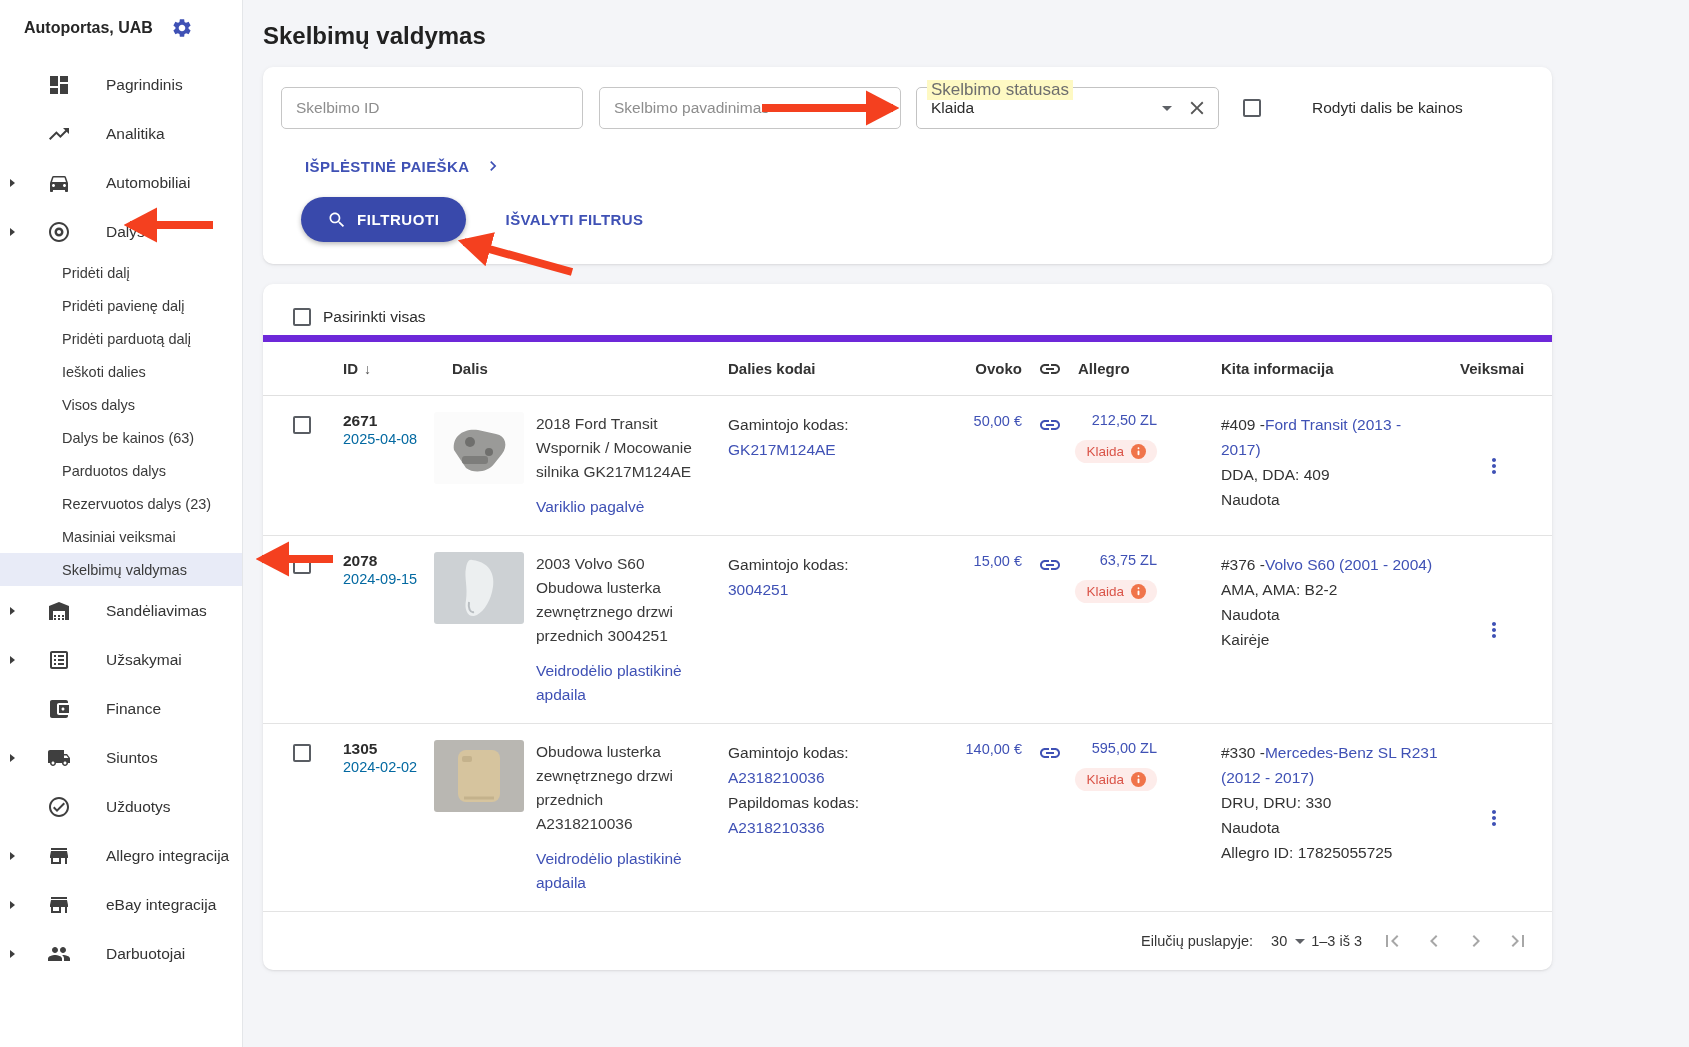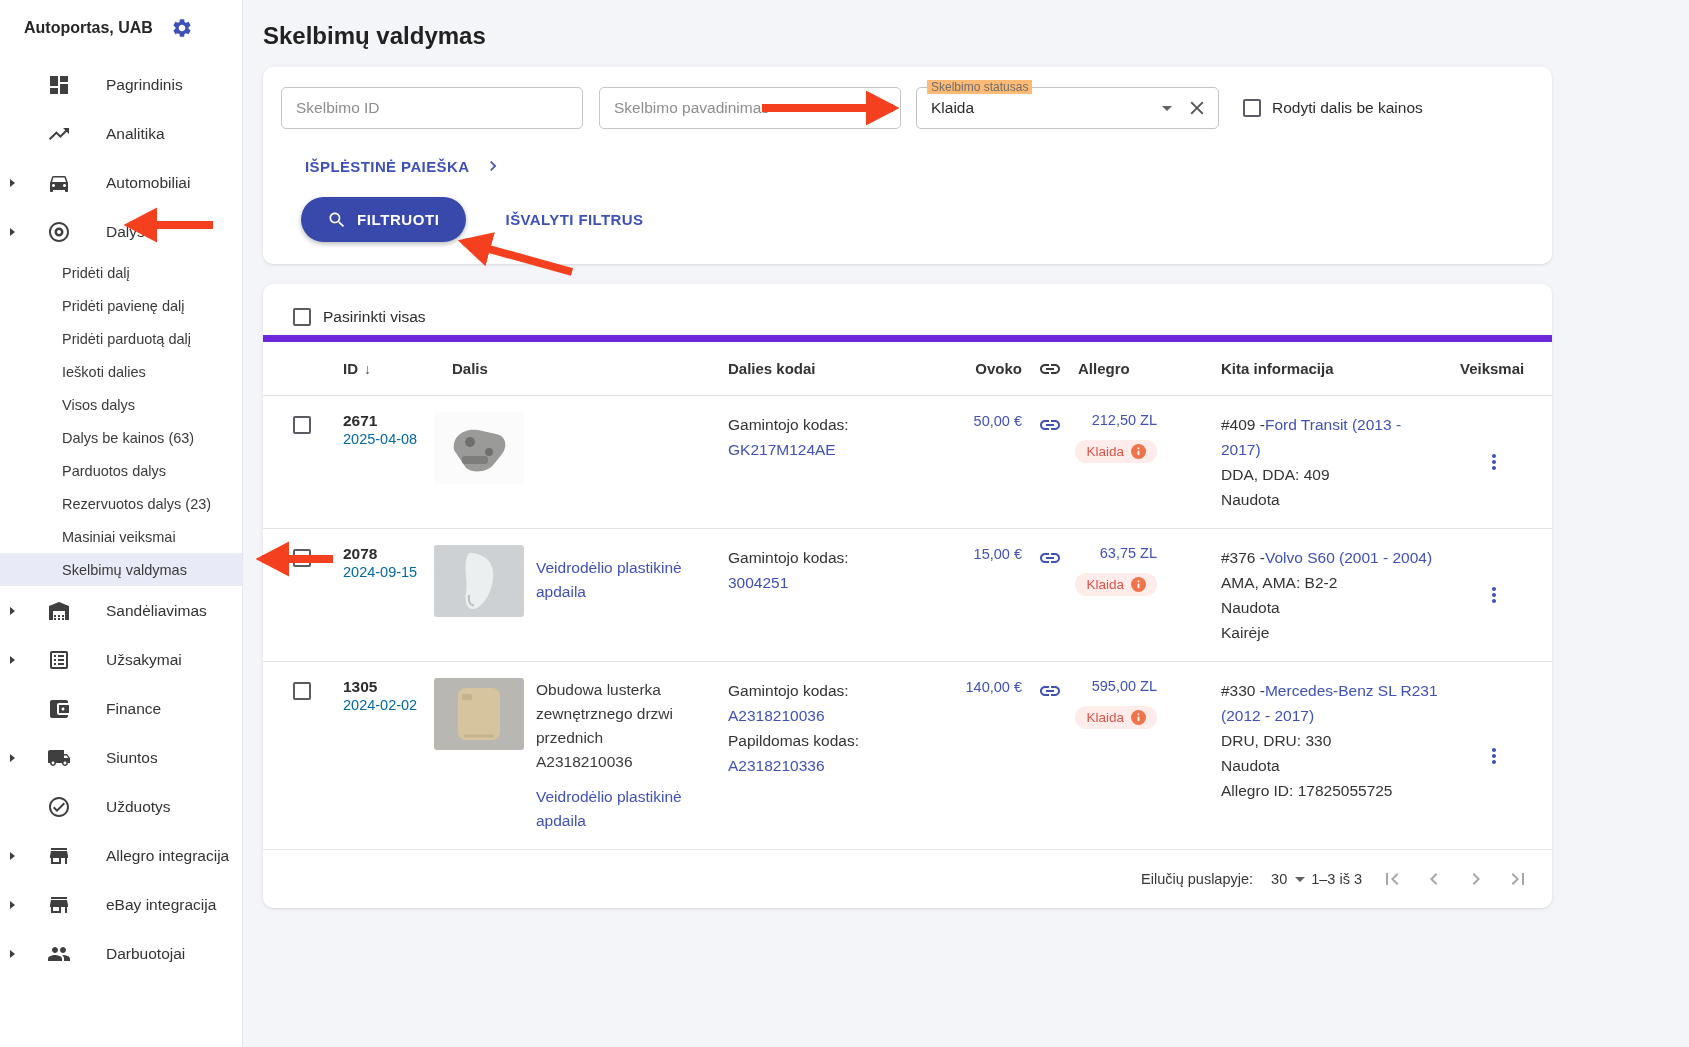--- a/index.html
+++ b/index.html
@@ -41,28 +41,28 @@
     padding:0 14px; font-size:15.5px; font-family:"Liberation Sans",sans-serif; color:#2f2f2f; outline:none; background:#fff;
   }
   .text-input::placeholder { color:#8d8d8d; }
   .text-input + .text-input { margin-left:16px; }
   .select {
     position:relative; width:303px; height:42px; margin-left:15px;
     border:1px solid #c3c3c3; border-radius:5px; display:flex; align-items:center;
     padding:0 10px 0 14px; cursor:pointer; background:#fff;
   }
   .float-label {
-    position:absolute; top:-8px; left:10px; background:#fdba74; padding:0 4px;
-    font-size:12px; color:#6e6e6e;
+    position:absolute; top:-8px; left:10px; background:#fef9c3; padding:0 4px;
+    font-size:17px; color:#6e6e6e;
   }
   .select-value { flex:1; font-size:15.5px; color:#2c2c2c; }
   .dd-caret { width:0; height:0; border-left:5px solid transparent; border-right:5px solid transparent; border-top:5.5px solid #5e6166; margin:0 6px; }
   .clear-x { width:22px; height:22px; color:#565656; margin-left:8px; cursor:pointer; }
   .clear-x svg { width:22px; height:22px; }
-  .checkbox-group { display:flex; align-items:flex-start; margin-left:24px; cursor:pointer; }
+  .checkbox-group { display:flex; align-items:flex-start; margin-left:24px; cursor:pointer;gap:40px; }
   .checkbox { width:18px; height:18px; border:2px solid #595d63; border-radius:2px; background:#fff; display:inline-block; flex:none; }
   .checkbox-group .cb-label { margin-left:11px; font-size:15.5px; color:#2c2c2c; }
   .advanced-row { display:flex; align-items:center; margin:27px 0 0 24px; color:var(--accent,#3f51b5);
                   font-size:15px; font-weight:bold; letter-spacing:.4px; cursor:pointer; width:max-content; }
   .advanced-row .chev { width:20px; height:20px; margin-left:14px; }
   .advanced-row .chev svg { width:20px; height:20px; }
   .actions-row { display:flex; align-items:center; margin:21px 0 0 20px; }
   .filter-btn {
     display:flex; align-items:center; gap:10px; height:45px; padding:0 26px;
     background:var(--button-bg,#3949ab); color:#fff; border:none; border-radius:24px;
@@ -333,20 +333,24 @@
       <div class="c-dalis">
         <span class="thumb">
           <svg viewBox="0 0 90 72">
               <rect width="90" height="72" fill="#fbfbfb"></rect>
               <path d="M20 38 C18 24 30 16 44 18 L62 22 C72 24 74 34 68 42 L60 52 C54 60 40 62 32 56 Z" fill="#9a9a98"></path>
               <circle cx="36" cy="30" r="5" fill="#6f6f6d"></circle>
               <circle cx="55" cy="40" r="4" fill="#6f6f6d"></circle>
               <rect x="28" y="44" width="26" height="8" rx="3" fill="#7d7d7b"></rect>
             </svg>
         </span>
+        <div class="dalis-text">
+          <div class="dtitle">2018 Ford Transit Wspornik / Mocowanie silnika GK217M124AE</div>
+          <a class="dcat">Variklio pagalvė</a>
+        </div>
       </div>
       <div class="c-codes">
         <div class="clabel">Gamintojo kodas:</div>
         <a class="cval">GK217M124AE</a>
       </div>
       <div class="c-ovoko"><span class="price">50,00 €</span></div>
       <div class="c-link">
           <span class="link-icon"><svg viewBox="0 0 24 24" fill="currentColor">
               <path d="M3.9 12c0-1.71 1.39-3.1 3.1-3.1h4V7H7c-2.76 0-5 2.24-5 5s2.24 5 5 5h4v-1.9H7c-1.71 0-3.1-1.39-3.1-3.1zM8 13h8v-2H8v2zm9-6h-4v1.9h4c1.71 0 3.1 1.39 3.1 3.1s-1.39 3.1-3.1 3.1h-4V17h4c2.76 0 5-2.24 5-5s-2.24-5-5-5z"></path>
             </svg></span>
@@ -384,20 +388,21 @@
       </div>
       <div class="c-dalis">
         <span class="thumb">
           <svg viewBox="0 0 90 72">
               <rect width="90" height="72" fill="#cdd1d4"></rect>
               <path d="M38 8 C58 10 62 26 58 40 C55 52 48 62 40 64 C34 65 30 58 32 48 C34 36 30 24 32 16 C33 10 35 7 38 8 Z" fill="#eceff0"></path>
               <path d="M40 60 C36 61 34 56 35 50" stroke="#b9bec2" fill="none" stroke-width="2"></path>
             </svg>
         </span>
         <div class="dalis-text">
+          <div class="dtitle">2003 Volvo S60 Obudowa lusterka zewnętrznego drzwi przednich 3004251</div>
           <a class="dcat">Veidrodėlio plastikinė apdaila</a>
         </div>
       </div>
       <div class="c-codes">
         <div class="clabel">Gamintojo kodas:</div>
         <a class="cval">3004251</a>
       </div>
       <div class="c-ovoko"><span class="price">15,00 €</span></div>
       <div class="c-link">
           <span class="link-icon"><svg viewBox="0 0 24 24" fill="currentColor">

